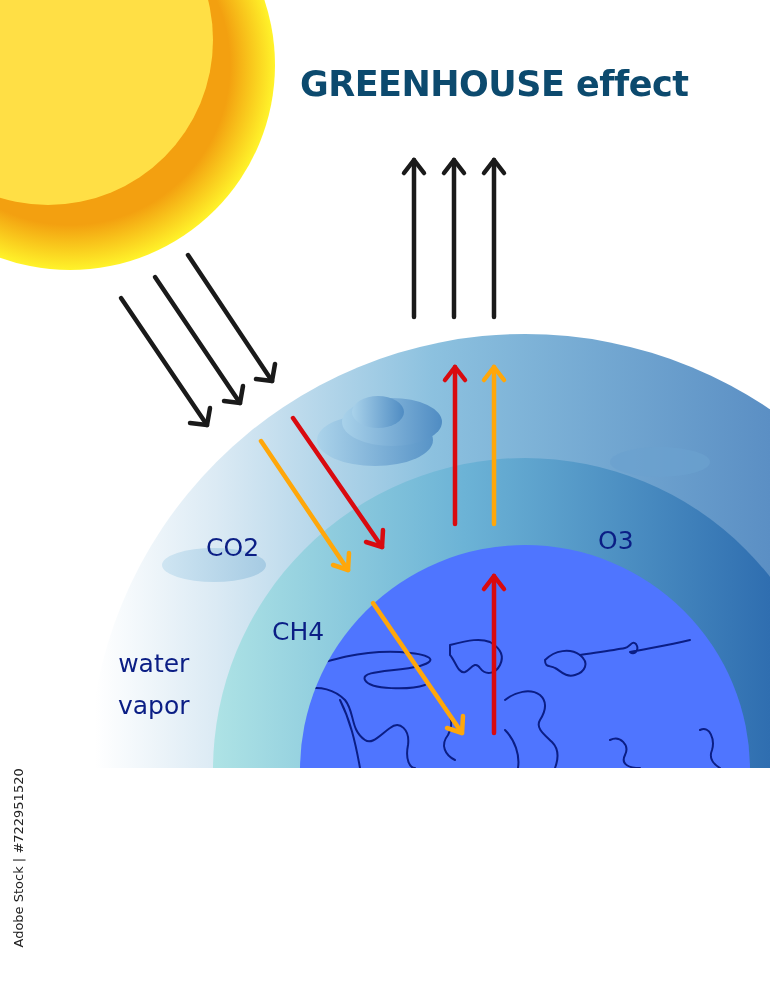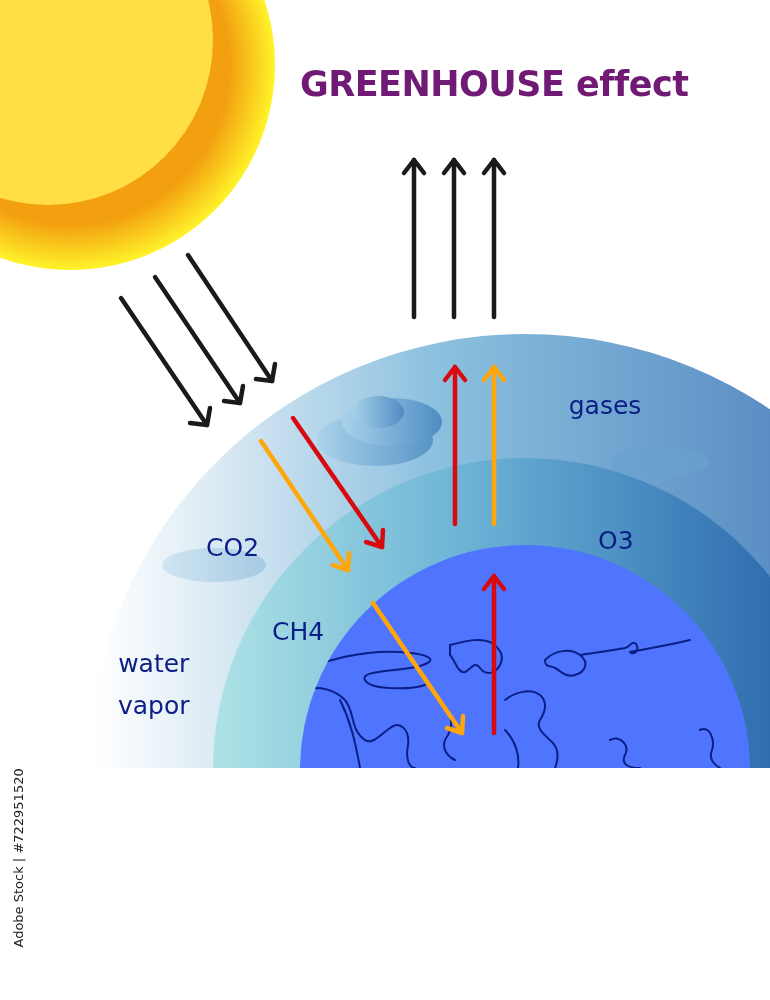--- a/index.html
+++ b/index.html
@@ -1,21 +1,21 @@
 <!DOCTYPE html>
 <html><head>
 <meta charset="utf-8">
 <style>
   html, body { margin:0; padding:0; background:#ffffff; }
   body { width:770px; height:1000px; position:relative; overflow:hidden; font-family:"Liberation Sans", sans-serif; }
   #scene { position:absolute; left:0; top:0; width:770px; height:1000px; }
   .title {
     position:absolute; left:300px; top:64px; width:440px;
     font-family:"DejaVu Sans", sans-serif; font-weight:bold; font-size:35px;
-    color:#701a75; letter-spacing:-0.5px; white-space:nowrap;
+    color:#0c4a6e; letter-spacing:-0.5px; white-space:nowrap;
   }
   .label {
     position:absolute; color:#0b1e85; font-family:"DejaVu Sans", sans-serif;
     font-size:25px; line-height:32px; white-space:nowrap; text-align:center;
   }
   .credit {
     position:absolute; left:-62px; top:860px; width:160px;
     transform:rotate(-90deg); transform-origin:center center;
     font-family:"DejaVu Sans", sans-serif; font-size:13px; color:#222; white-space:nowrap; text-align:center;
   }
@@ -146,21 +146,20 @@
         <path d="M484,589 L494,576 L504,589"></path>
       </g>
   </g>
 
   <rect x="0" y="768" width="770" height="232" fill="#ffffff"></rect>
 </svg>
 
 <div class="title">GREENHOUSE effect</div>
 
 <div class="label" style="left:510px; top:382px; width:190px;">
-  <div style="margin-top:8px;">gases</div>
 </div>
 <div class="label" style="left:198px; top:532px;margin-left:8px;">CO2</div>
 <div class="label" style="left:598px; top:525px;text-align:right;">O3</div>
 <div class="label" style="left:272px; top:616px;">CH4</div>
 <div class="label" style="left:118px; top:648px; text-align:center;">
   <div>water</div>
   <div style="margin-top:10px;">vapor</div>
 </div>
 
 <div class="credit">Adobe Stock | #722951520</div>

